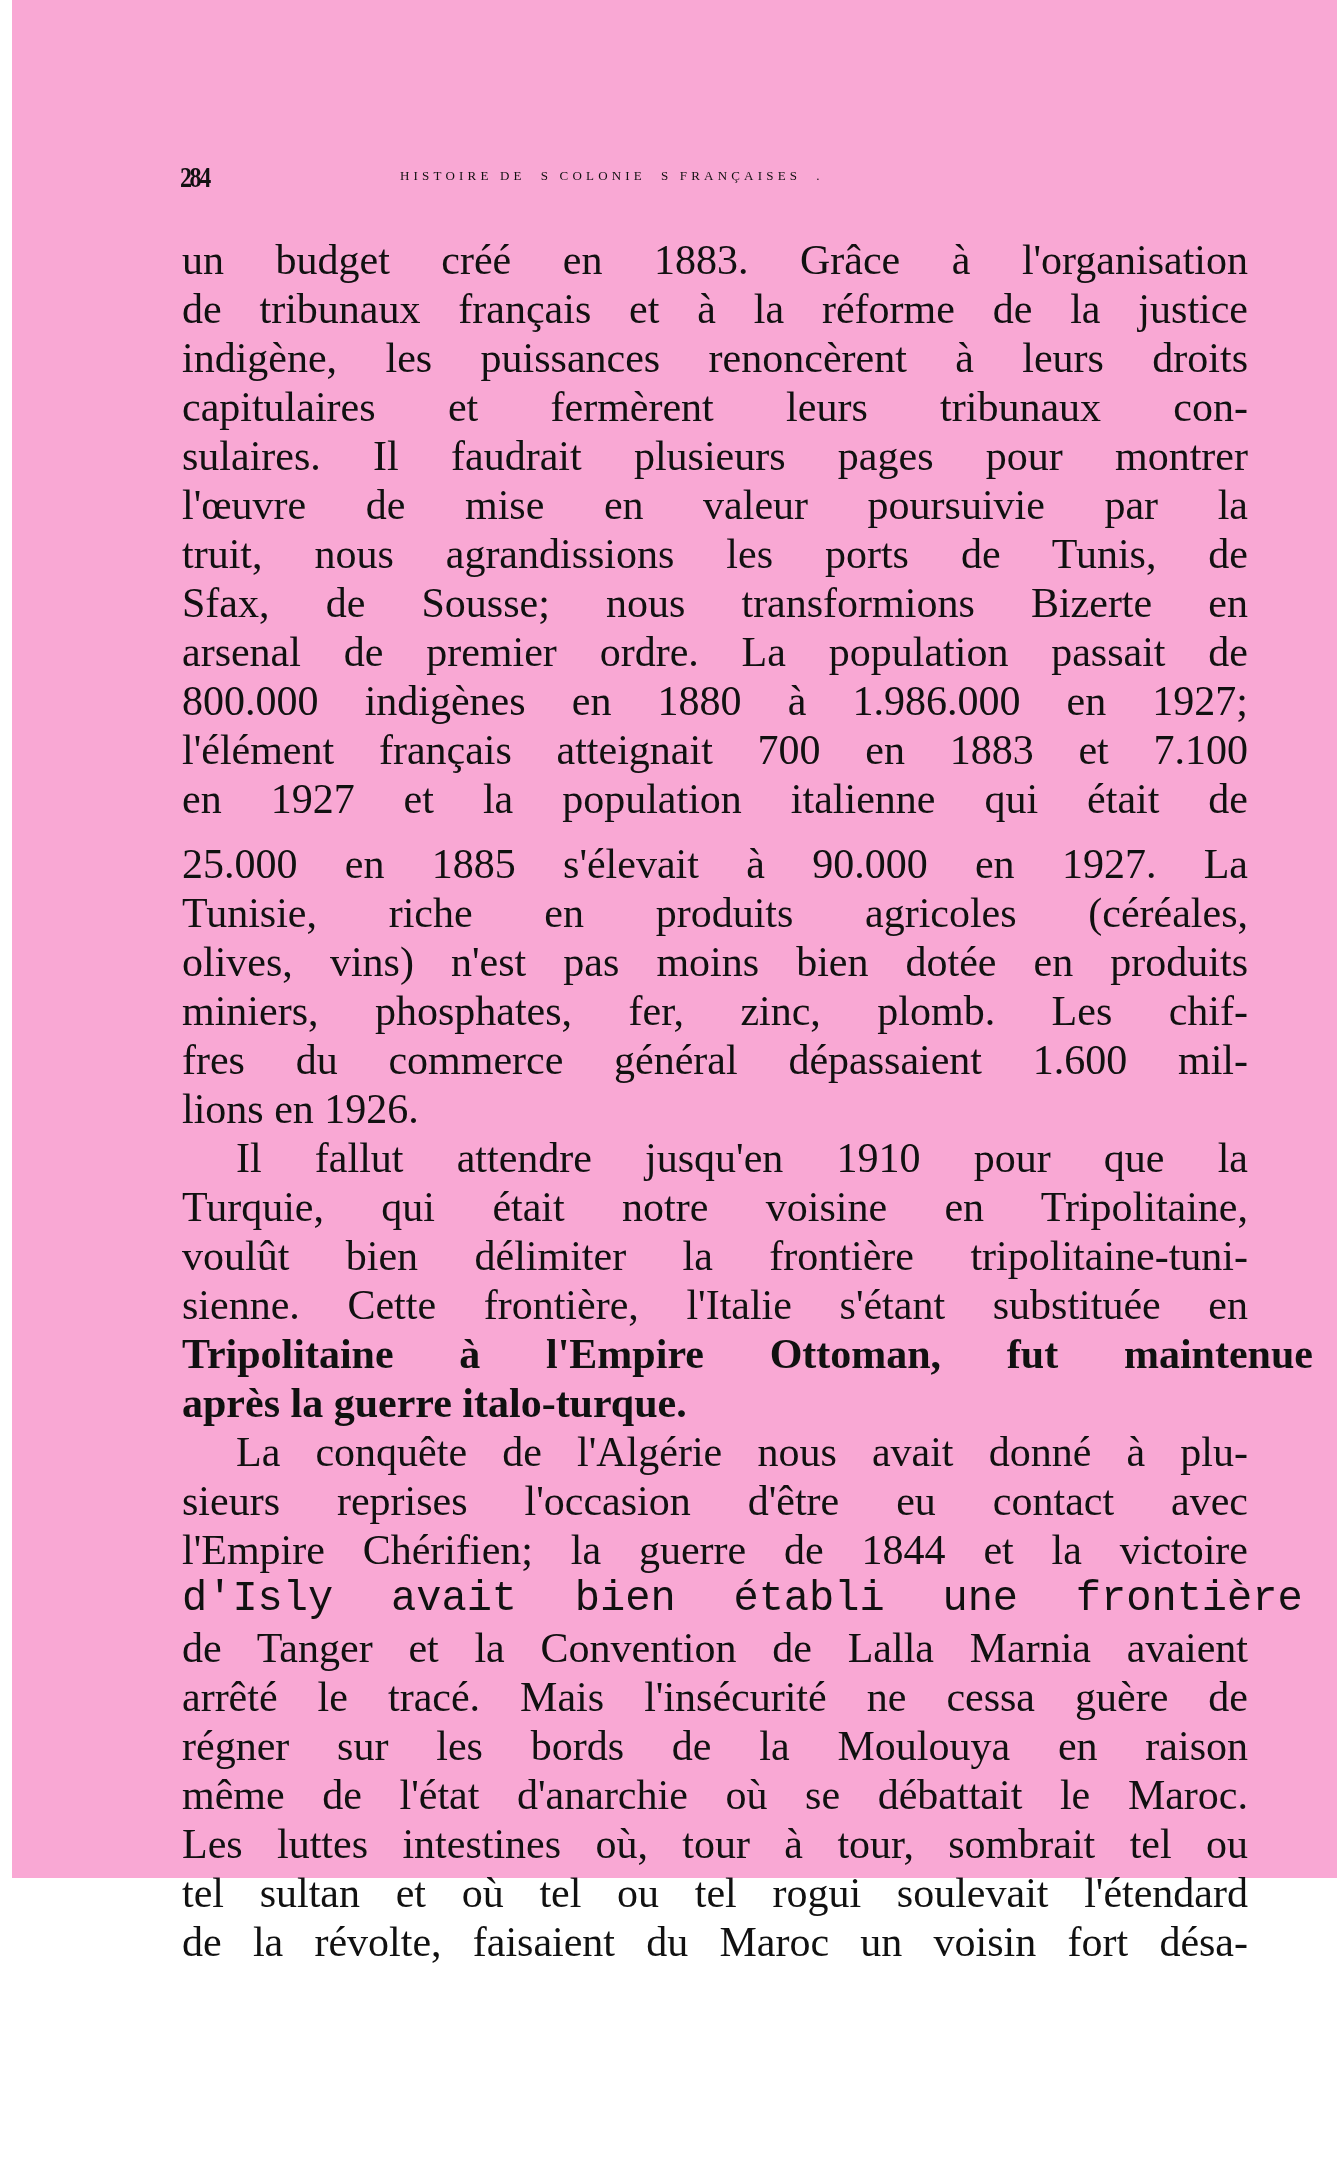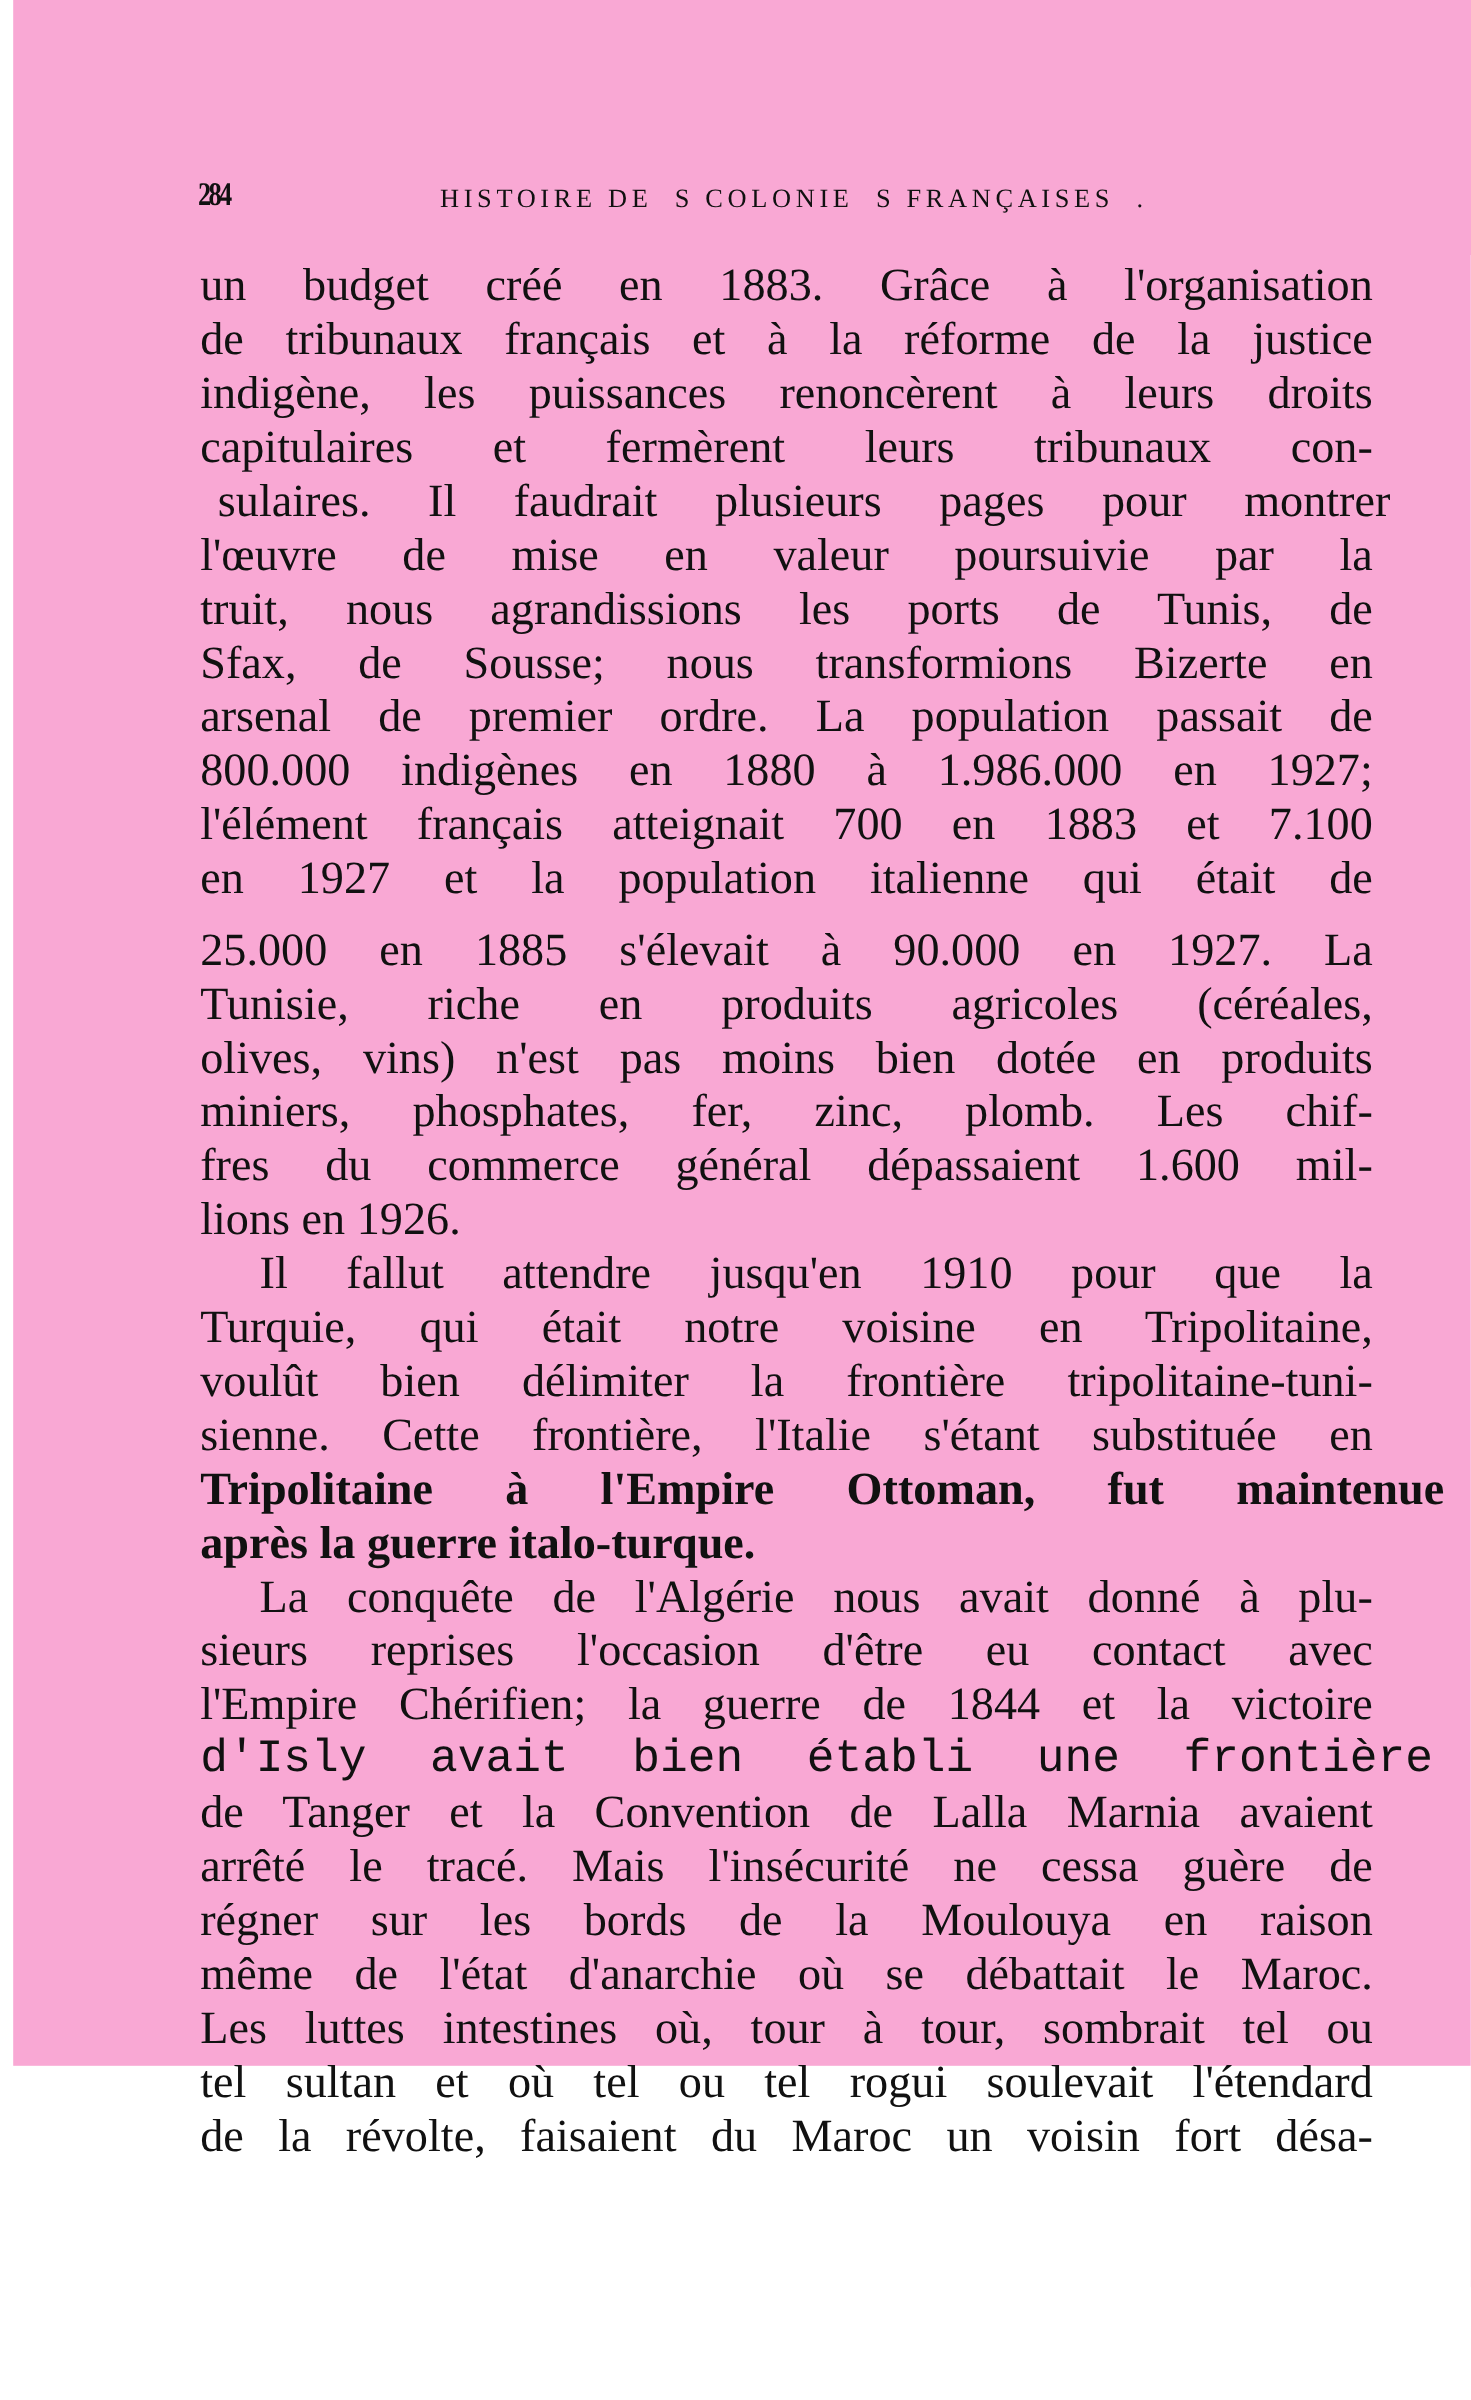--- a/index.html
+++ b/index.html
@@ -36,21 +36,21 @@
       font-size: 30px;
       font-weight: bold;
       letter-spacing: -3px;
       transform: scaleX(0.8);
       transform-origin: left top;
     }
     .header-title {
       position: absolute;
       left: 220px;
       top: 8px;
-      font-size: 24px;
+      font-size: 13px;
       letter-spacing: 4.2px;
       white-space: pre;
     }
     .body-text {
       position: absolute;
       left: 170px;
       top: 236px;
       width: 1066px;
     }
     .line {
@@ -77,21 +77,21 @@
   <div class="running-head">
     <span class="page-number">284</span>
     <span class="header-title">HISTOIRE DE  S COLONIE  S FRANÇAISES  .</span>
   </div>
 
   <div class="body-text">
     <div class="line" style="white-space: nowrap; word-spacing: 41.0201px;">un budget créé en 1883. Grâce à l'organisation</div>
     <div class="line" style="white-space: nowrap; word-spacing: 27.3576px;">de tribunaux français et à la réforme de la justice</div>
     <div class="line" style="white-space: nowrap; word-spacing: 37.9036px;">indigène, les puissances renoncèrent à leurs droits</div>
     <div class="line" style="white-space: nowrap; word-spacing: 61.8312px;">capitulaires et fermèrent leurs tribunaux con-</div>
-    <div class="line" style="white-space: nowrap; word-spacing: 41.7865px; margin-left: 16px;">sulaires. Il faudrait plusieurs pages pour montrer</div>
+    <div class="line" style="white-space: nowrap; word-spacing: 41.7865px;">sulaires. Il faudrait plusieurs pages pour montrer</div>
     <div class="line" style="white-space: nowrap; word-spacing: 49.0714px;">l'œuvre de mise en valeur poursuivie par la</div>
     <div class="line" style="white-space: nowrap; word-spacing: 41.4487px;">truit, nous agrandissions les ports de Tunis, de</div>
     <div class="line" style="white-space: nowrap; word-spacing: 45.6589px;">Sfax, de Sousse; nous transformions Bizerte en</div>
     <div class="line" style="white-space: nowrap; word-spacing: 32.3326px;">arsenal de premier ordre. La population passait de</div>
     <div class="line" style="white-space: nowrap; word-spacing: 35.6339px;">800.000 indigènes en 1880 à 1.986.000 en 1927;</div>
     <div class="line" style="white-space: nowrap; word-spacing: 34.2411px;">l'élément français atteignait 700 en 1883 et 7.100</div>
     <div class="line" style="white-space: nowrap; word-spacing: 38.4844px;">en 1927 et la population italienne qui était de</div>
     <div class="line" style="white-space: nowrap; word-spacing: 36.8027px; margin-top: 16px;">25.000 en 1885 s'élevait à 90.000 en 1927. La</div>
     <div class="line" style="white-space: nowrap; word-spacing: 61.1906px;">Tunisie, riche en produits agricoles (céréales,</div>
     <div class="line" style="white-space: nowrap; word-spacing: 26.5879px;">olives, vins) n'est pas moins bien dotée en produits</div>

